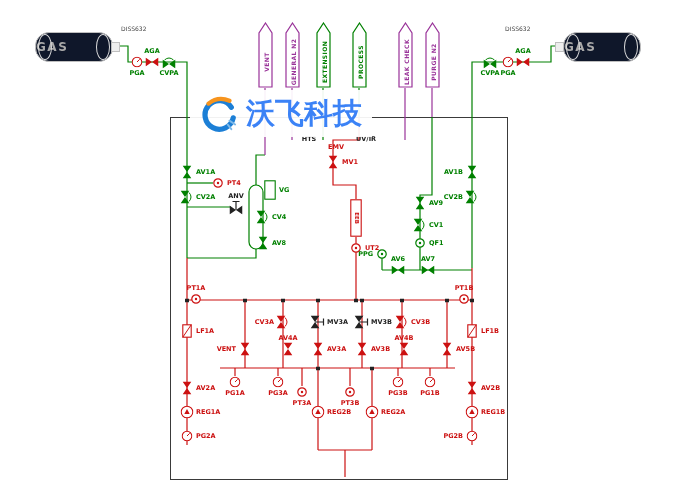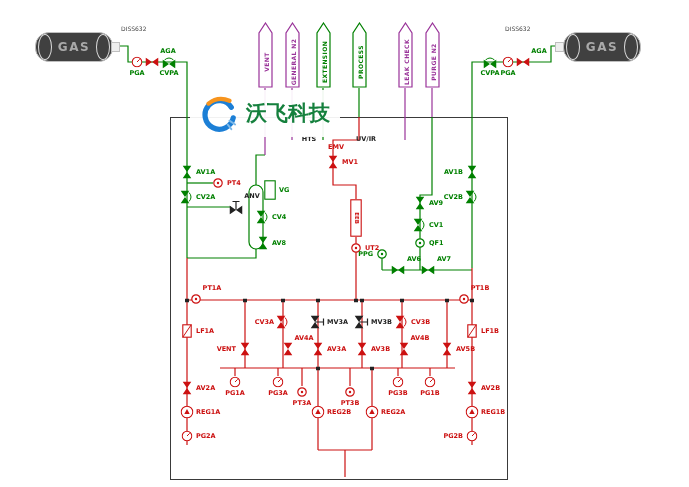--- a/index.html
+++ b/index.html
@@ -1,20 +1,20 @@
 <!DOCTYPE html>
 <html><head>
 <meta charset="utf-8">
 <style>
   html,body{margin:0;padding:0;background:#fff;}
   .canvas{position:relative;width:689px;height:487px;background:#ffffff;overflow:hidden;
           font-family:"DejaVu Sans","Liberation Sans",sans-serif;}
   
   .cylinder{position:absolute;width:76px;height:28px;border:1.5px solid #bfbfbf;border-radius:14px;
-            display:flex;align-items:center;justify-content:center;background:#404040;z-index:2;}
+            display:flex;align-items:center;justify-content:flex-start;background:#0f172a;z-index:2;}
   .cyl-cap{position:absolute;top:1px;bottom:1px;width:12px;border:1px solid #dcdcdc;border-radius:50%;}
   .cyl-cap.l{left:2px}.cyl-cap.r{right:2px}
   .gas{color:#a9a9a9;font-size:12px;letter-spacing:1.5px;font-weight:600;}
   .nub{position:absolute;width:7px;height:8px;border:1.4px solid #bfbfbf;background:#eee;z-index:2;}
   .port{position:absolute;font-size:6px;color:#444;z-index:2;white-space:nowrap;}
   
   .cabinet{position:absolute;left:170px;top:117px;width:336px;height:361px;border:1.7px solid #3a3a3a;z-index:0;background:#fff;}
   
   .pipes{position:absolute;left:0;top:0;z-index:1;}
   
@@ -24,29 +24,29 @@
   .btext{position:absolute;left:50%;top:40px;transform:translate(-50%,-50%) rotate(180deg);
          writing-mode:vertical-rl;font-size:6px;font-weight:700;letter-spacing:.4px;white-space:nowrap;}
   
   .comp-layer{position:absolute;inset:0;z-index:3;}
   .comp{position:absolute;width:0;height:0;}
   .sym{position:absolute;left:0;top:0;transform:translate(-50%,-50%);line-height:0;}
   .sym.v{transform:translate(-50%,-50%) rotate(90deg);}
   .lbl{position:absolute;font-size:6.5px;font-weight:600;white-space:nowrap;line-height:1;}
   .s-r{left:9px;top:-3px;}
   .s-l{left:-9px;top:-3px;transform:translateX(-100%);}
-  .s-a{left:16px;top:-14px;transform:translateX(-50%);}
+  .s-a{left:0;top:-14px;transform:translateX(-50%);}
   .s-b{left:0;top:8px;transform:translateX(-50%);}
   .s-c{left:0;top:0;transform:translate(-50%,-50%);}
   .s-in{left:0;top:0;transform:translate(-50%,-50%);writing-mode:vertical-rl;font-size:5.5px;}
   
   .logo{position:absolute;left:190px;top:90px;height:47px;display:flex;align-items:center;gap:8px;
         background:rgba(255,255,255,.93);padding:0 10px;z-index:6;}
   .brand{font-size:33px;font-weight:800;color:#1c7fd6;letter-spacing:1px;line-height:1;}
-  .cn{font-size:21px;font-weight:700;color:#15803d;line-height:1;}
+  .cn{font-size:29px;font-weight:700;color:#3b82f6;line-height:1;}
 </style>
 </head>
 <body>
 
 <div class="canvas">
 
   <div class="cylinder" style="left:35px;top:32px;">
     <span class="cyl-cap l"></span>
     <span class="gas">GAS</span>
     <span class="cyl-cap r"></span>

